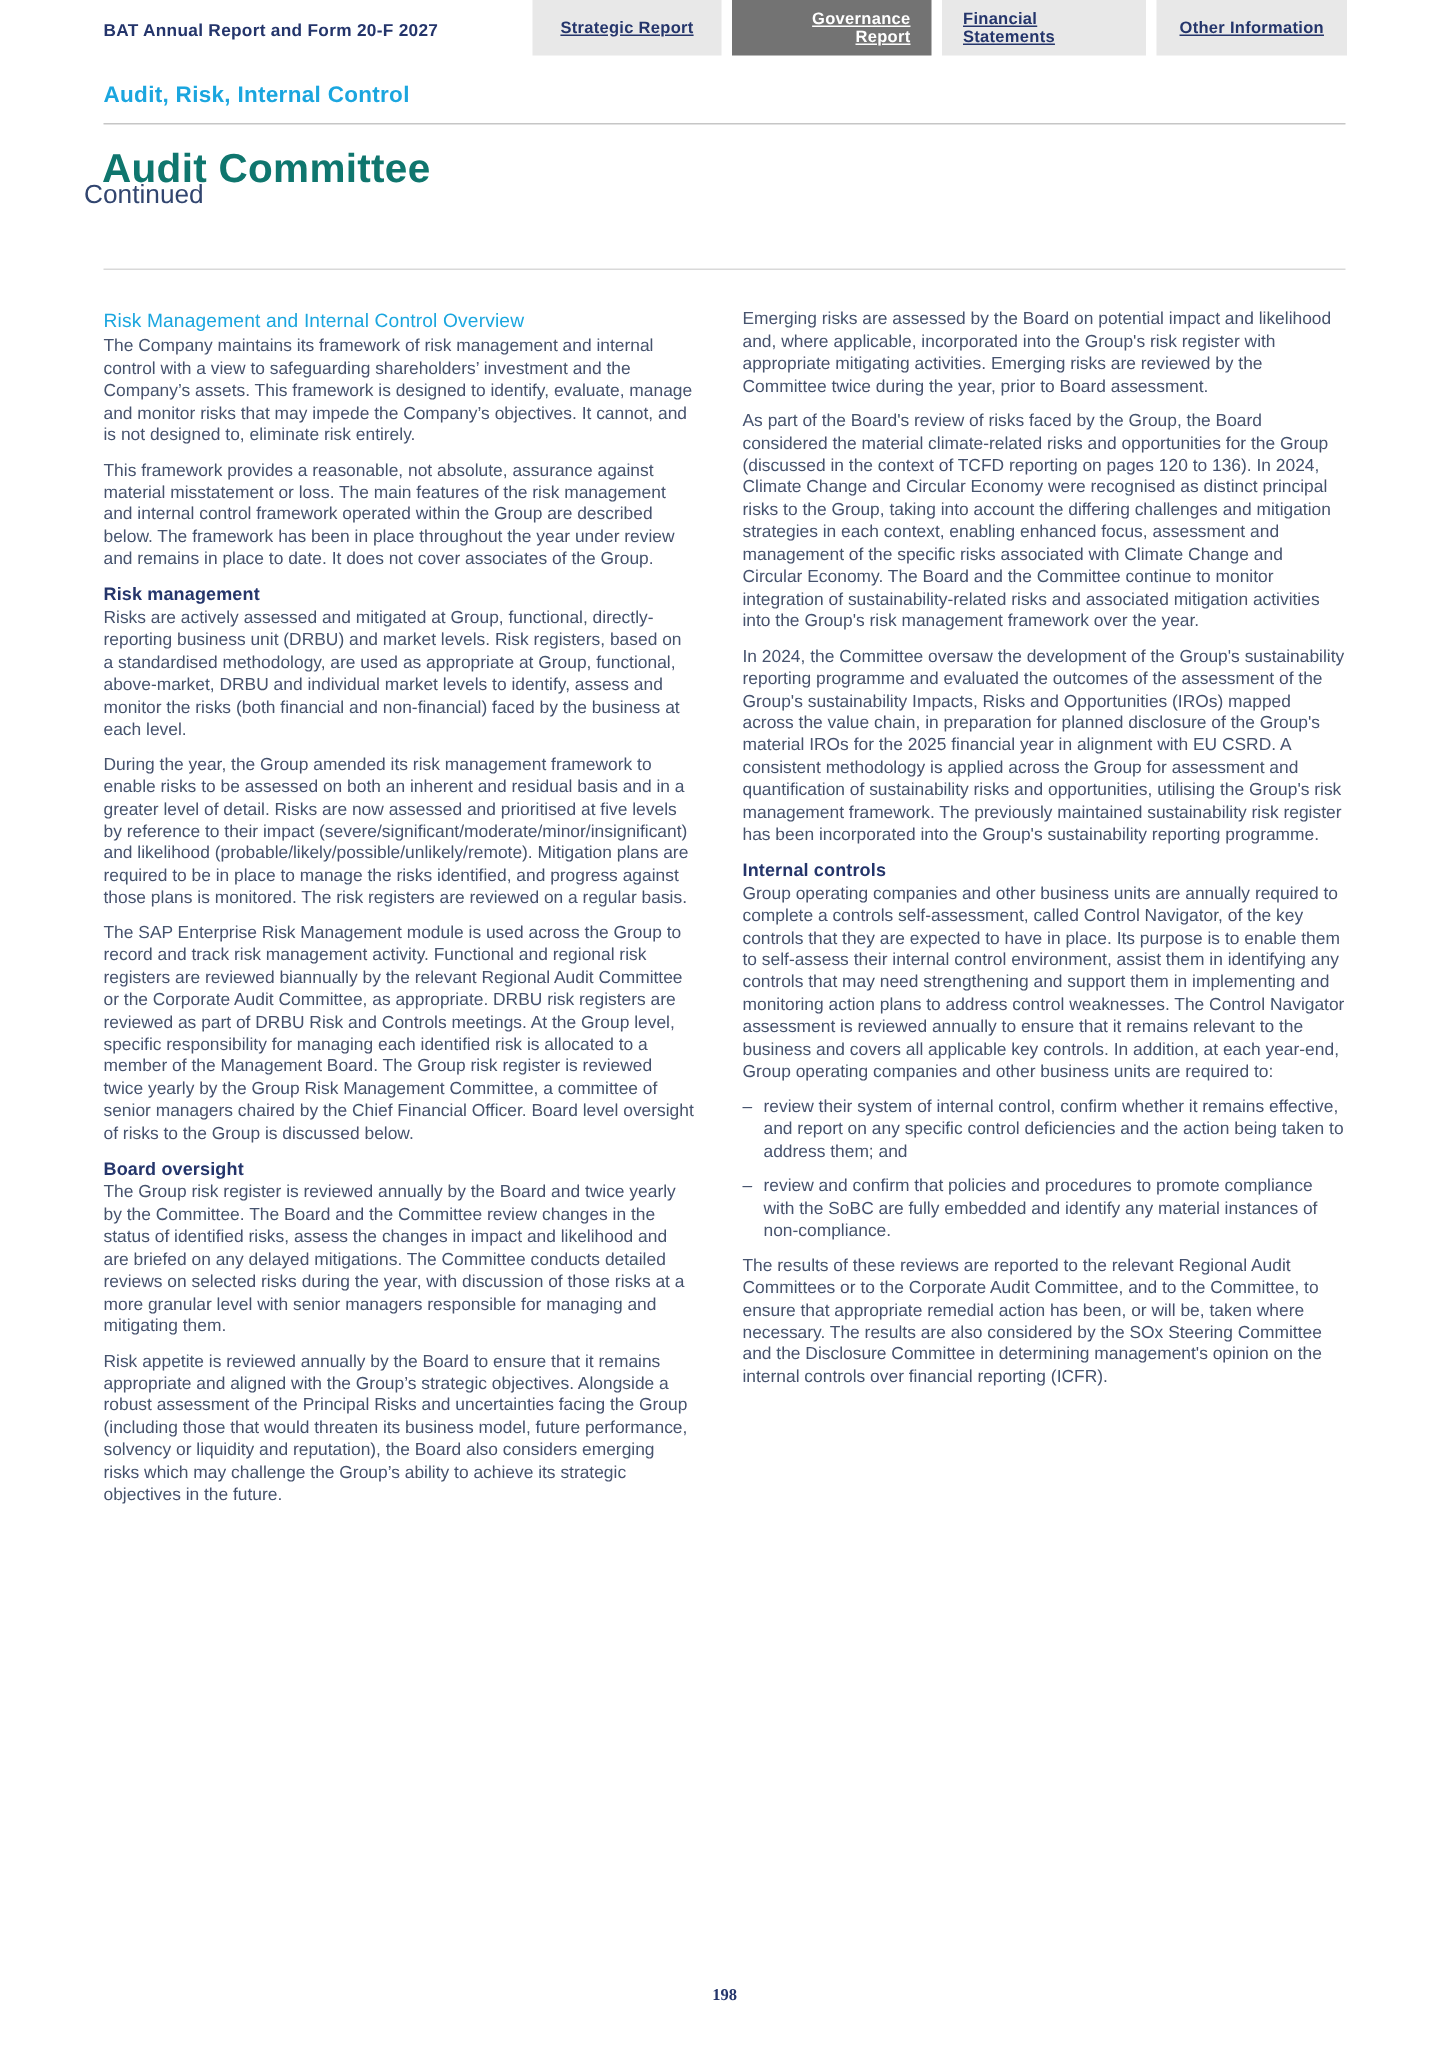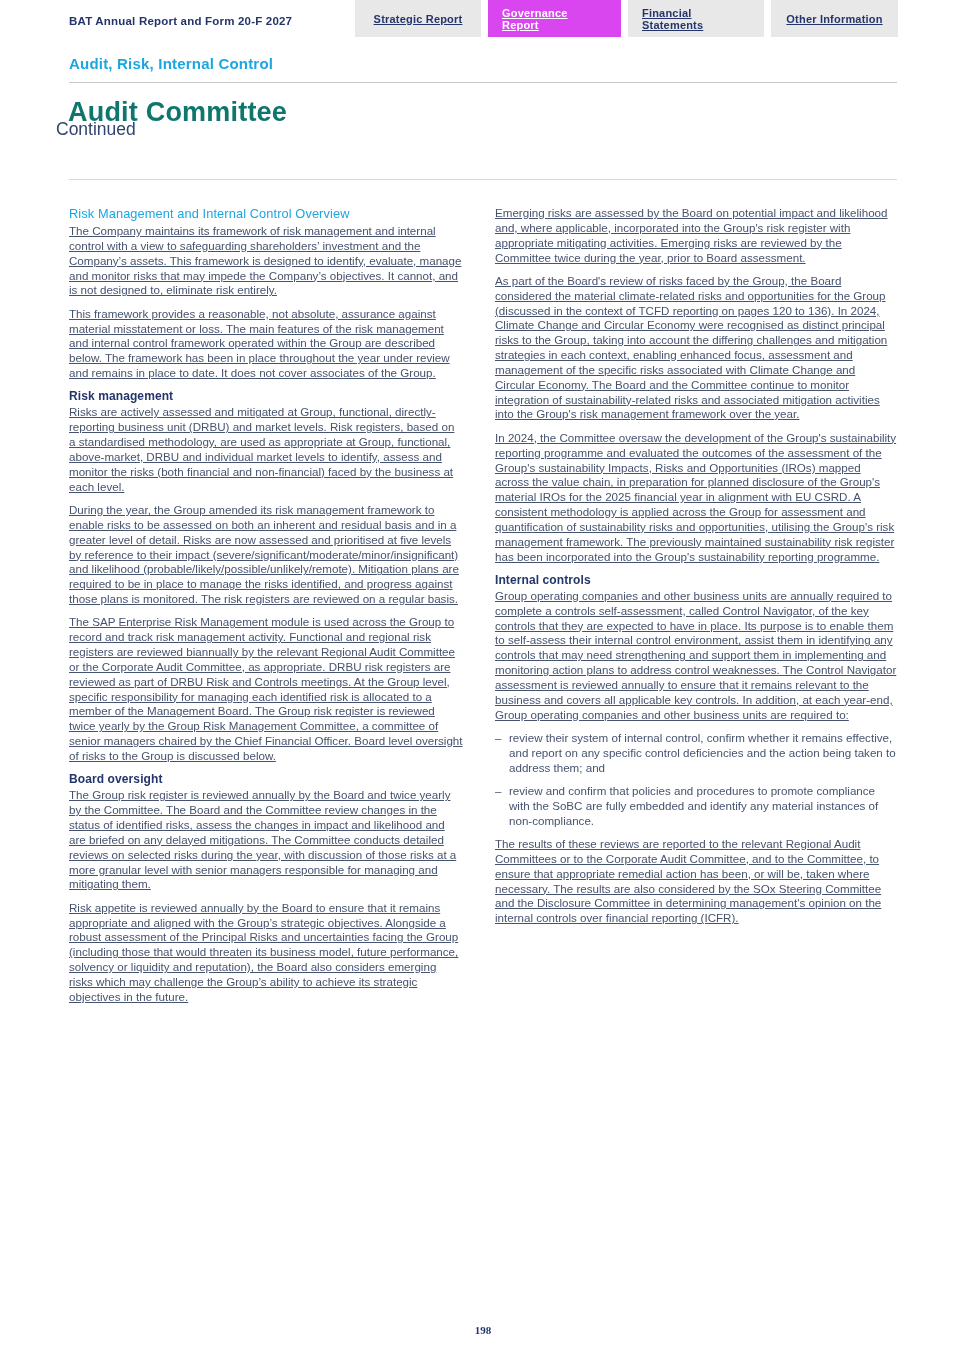--- a/index.html
+++ b/index.html
@@ -22,21 +22,21 @@
   .tabs{
     position:absolute;left:355px;top:0;
     display:flex;gap:7px;
   }
   .tab{
     height:37px;display:flex;align-items:center;justify-content:center;
     background:#e8e8e8;color:#24356b;
     font-size:11px;font-weight:700;letter-spacing:.2px;
     padding:0 14px;box-sizing:border-box;cursor:pointer;text-decoration:underline;
   }
-  .tab.active{background:#d946ef;color:#ffffff;}
+  .tab.active{background:#737373;color:#ffffff;text-align:right;}
   .tab-1{width:126px;}
   .tab-2{width:133px;}
   .tab-3{width:136px;}
   .tab-4{width:127px;}
 
   
   .section-label{
     position:absolute;left:69px;top:55px;
     font-size:15px;font-weight:700;color:#1ba6df;
     letter-spacing:.2px;
@@ -71,21 +71,20 @@
     font-size:12.8px;font-weight:400;color:#1ba6df;
     margin:0 0 3px 0;letter-spacing:.1px;
   }
   .h4{
     font-size:12px;font-weight:700;color:#24356b;
     margin:7px 0 2px 0;letter-spacing:.1px;
   }
   p.body{
     font-size:11.6px;line-height:14.85px;color:#46536e;
     margin:0 0 8.5px 0;
-    text-decoration:underline;
   }
   .bullet{
     position:relative;
     font-size:11.6px;line-height:14.85px;color:#46536e;
     margin:0 0 8.5px 0;
     padding-left:14px;
   }
   .bullet .dash{position:absolute;left:0;top:0;}
 
   

